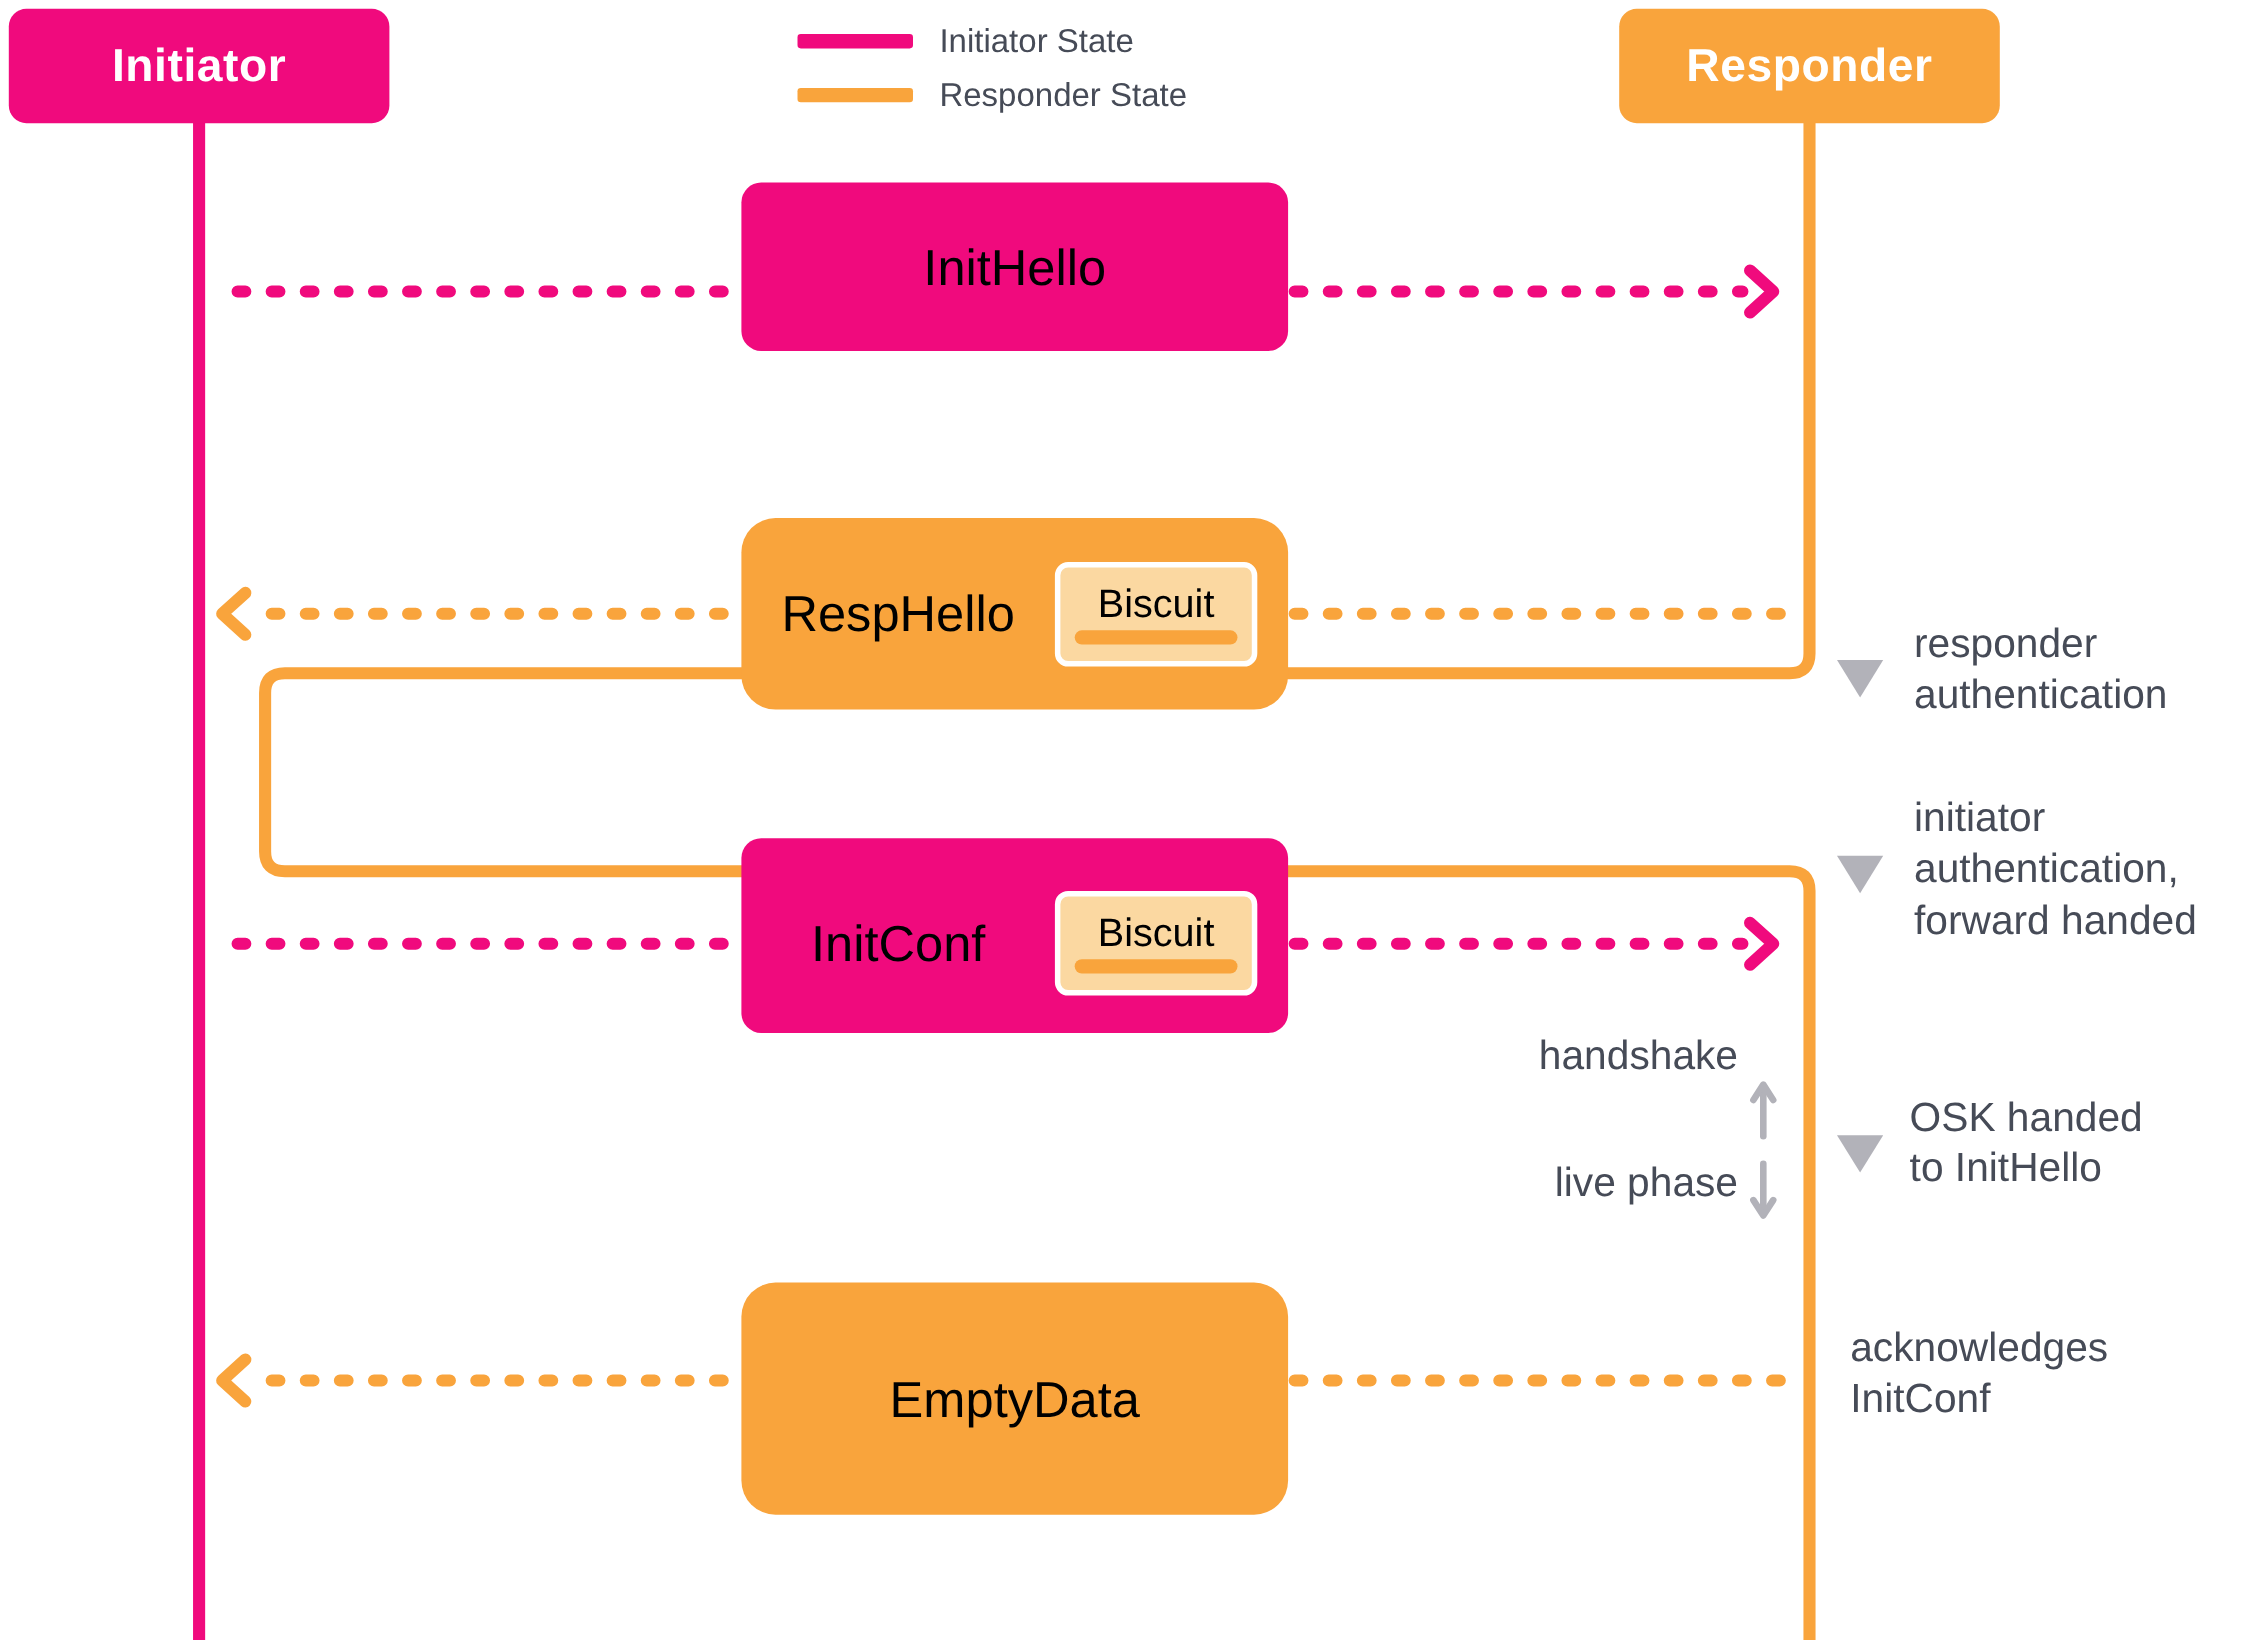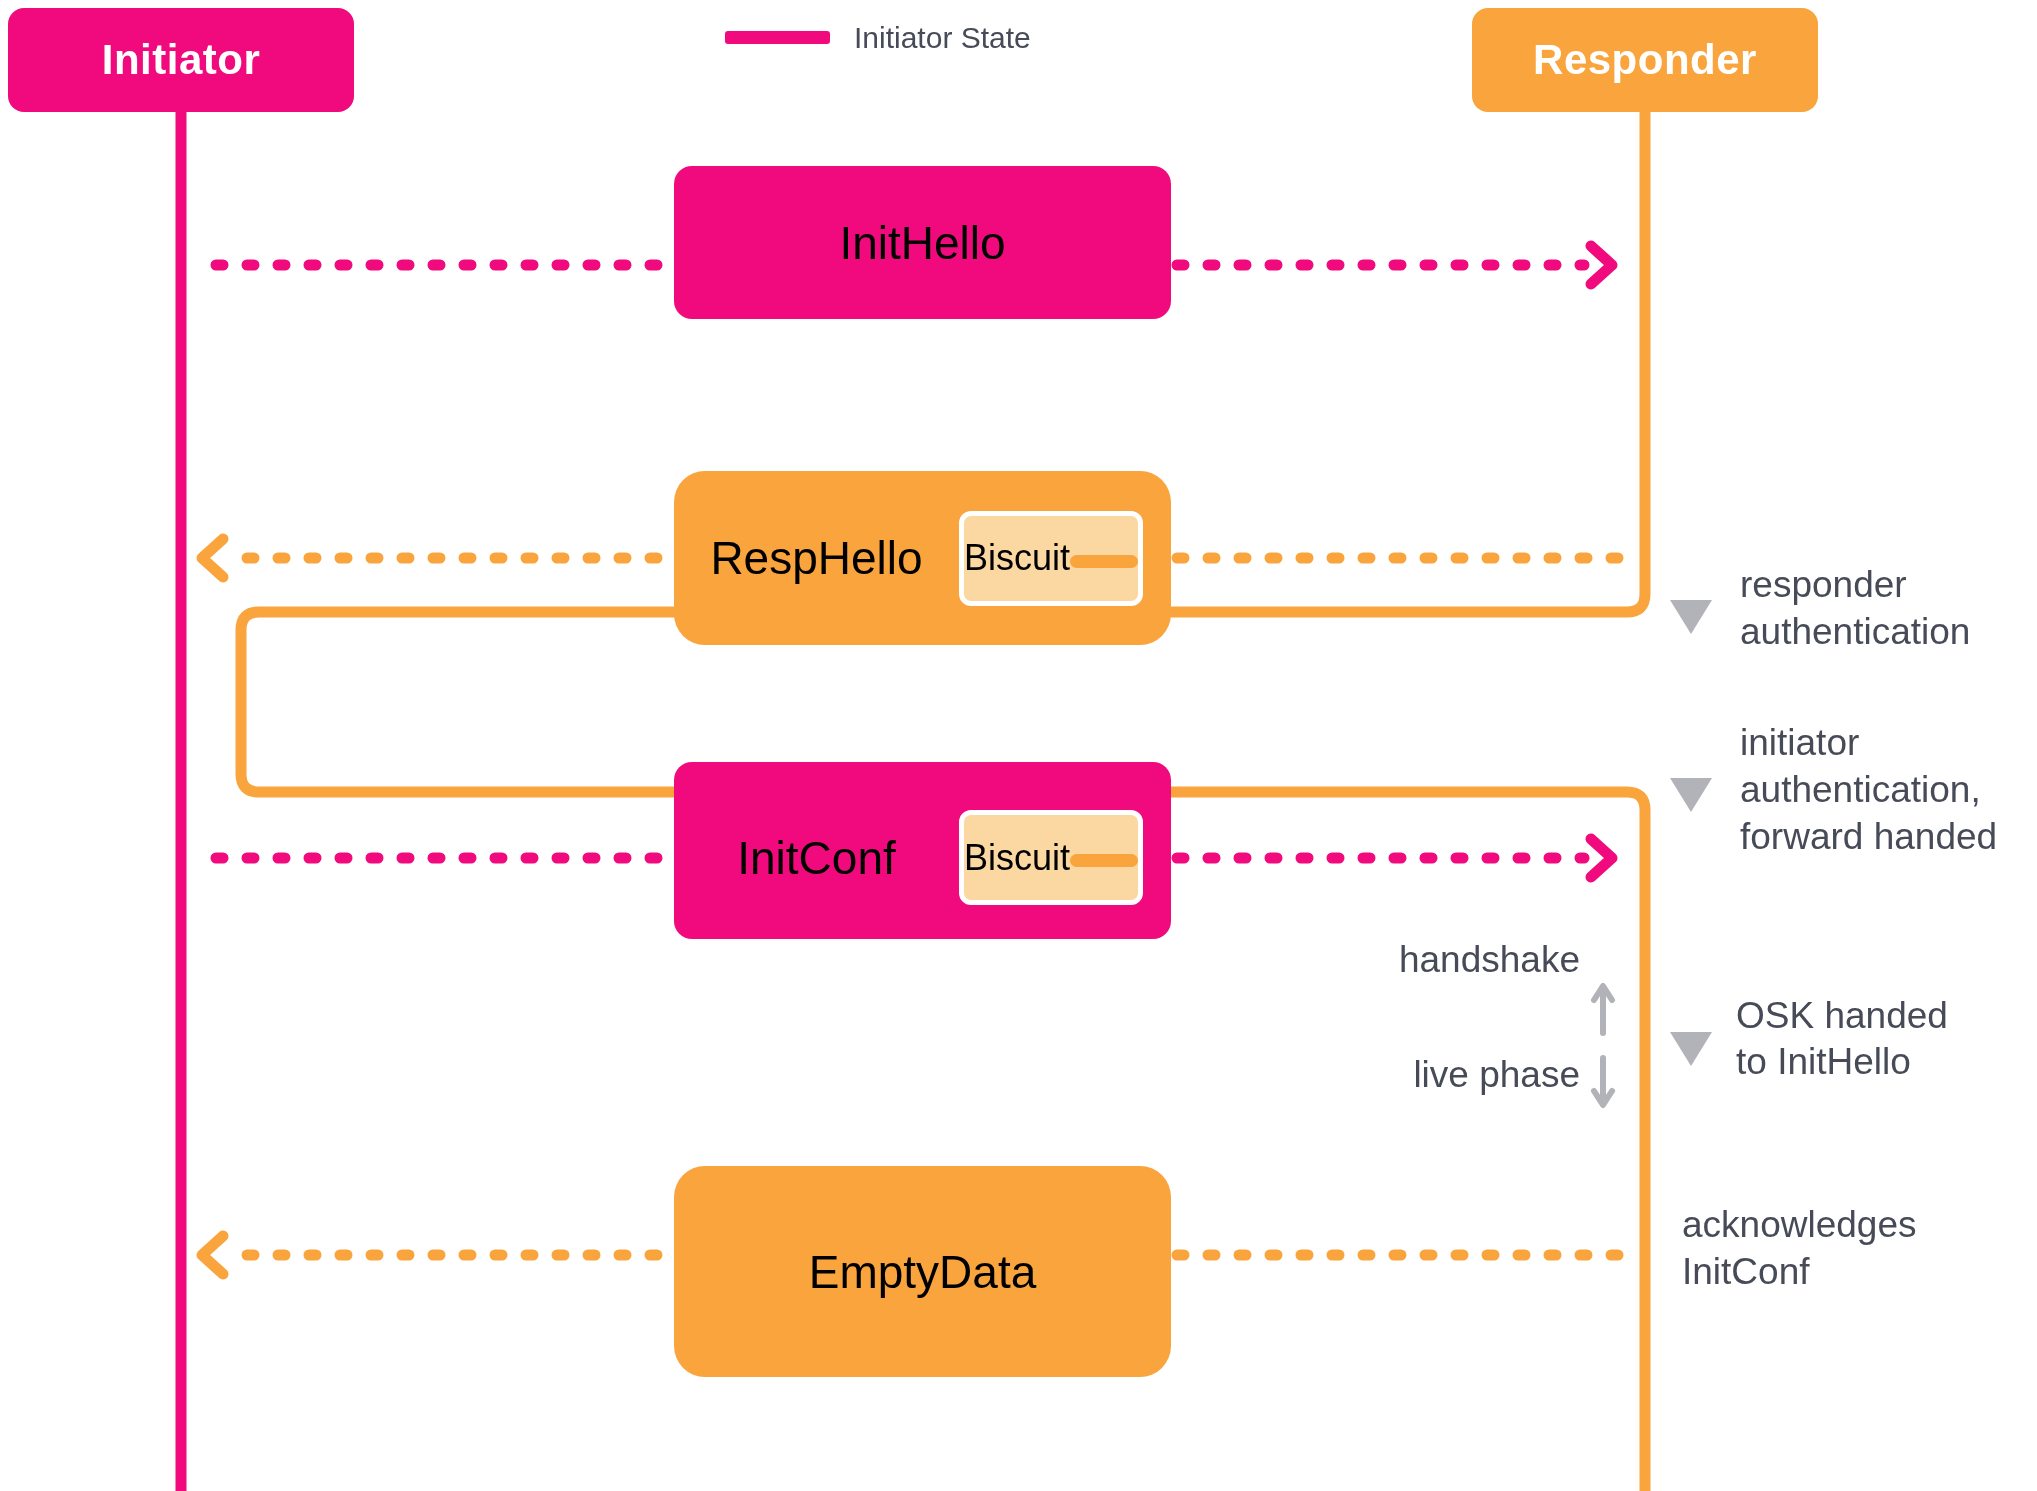--- a/index.html
+++ b/index.html
@@ -55,21 +55,21 @@
   .msg-label{flex:1;text-align:center;font-size:46px;color:var(--message-text);}
   .msg-inithello{top:166px;height:153px;}
   .msg-resphello{top:471px;height:174px;}
   .msg-initconf{top:762px;height:177px;padding-top:14px;}
   .msg-emptydata{top:1166px;height:211px;}
 
   .chip{
     width:184px;height:95px;box-sizing:border-box;flex:0 0 auto;
     margin-right:28px;border:5px solid var(--chip-border);border-radius:12px;
     background:var(--biscuit-fill);
-    display:flex;flex-direction:row;align-items:center;justify-content:center;
+    display:flex;flex-direction:column;align-items:center;justify-content:center;
   }
   .chip-label{font-size:36px;line-height:1;color:var(--message-text);}
   .chip-bar{width:148px;height:13px;border-radius:7px;background:var(--orange);margin-top:6px;}
 
   .annotation{
     position:absolute;color:var(--label-gray);
     font-size:37px;line-height:47px;white-space:nowrap;
   }
   .annotation-osk{line-height:46px;}
 
@@ -115,20 +115,24 @@
   </div>
   <div class="actor actor-orange">
     <span>Responder</span>
   </div>
 
   <div class="legend">
     <div class="legend-row">
       <span class="swatch swatch-pink"></span>
       <span class="legend-label">Initiator State</span>
     </div>
+    <div class="legend-row">
+      <span class="swatch swatch-orange"></span>
+      <span class="legend-label">Responder State</span>
+    </div>
   </div>
 
   <div class="msg msg-pink msg-inithello">
     <span class="msg-label">InitHello</span>
   </div>
 
   <div class="msg msg-orange msg-resphello">
     <span class="msg-label">RespHello</span>
     <span class="chip">
       <span class="chip-label">Biscuit</span>

